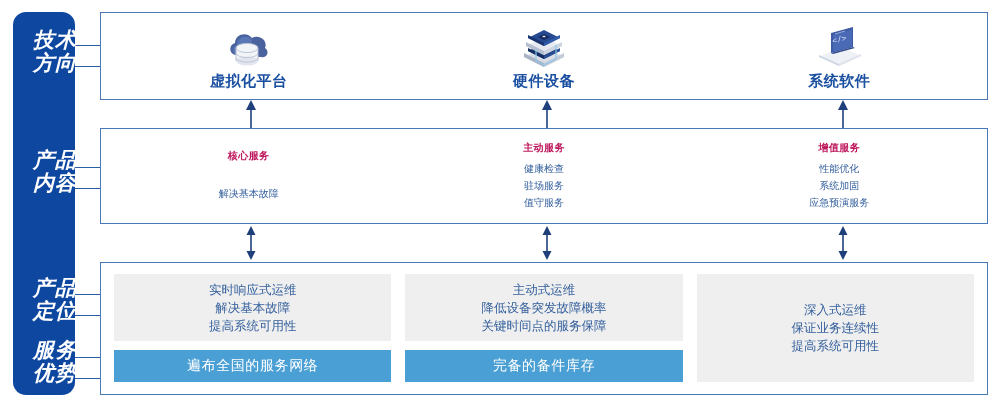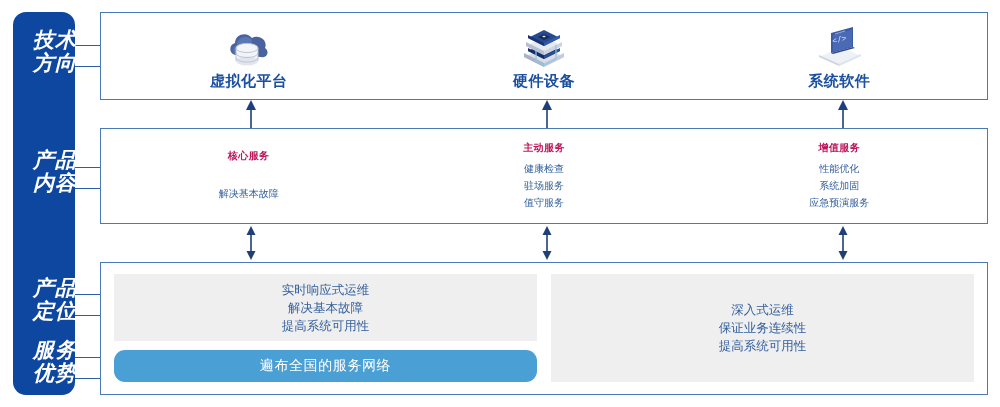--- a/index.html
+++ b/index.html
@@ -156,21 +156,20 @@
   }
   .blue-bar {
     background: #4a9fd5;
     height: 32px;
     display: flex;
     align-items: center;
     justify-content: center;
     color: #ffffff;
     font-size: 14px;
     letter-spacing: 0.6px;
-    border-radius: 11px;
   }
 
   
   .arrow-wrap {
     position: absolute;
     z-index: 1;
   }
 
   
   svg { display: block; }
@@ -356,20 +355,28 @@
 
       <div class="bottom-cell">
         <div class="grey-panel">
           <div class="grey-line">实时响应式运维</div>
           <div class="grey-line">解决基本故障</div>
           <div class="grey-line">提高系统可用性</div>
         </div>
         <div class="blue-bar">遍布全国的服务网络</div>
       </div>
 
+      <div class="bottom-cell">
+        <div class="grey-panel">
+          <div class="grey-line">主动式运维</div>
+          <div class="grey-line">降低设备突发故障概率</div>
+          <div class="grey-line">关键时间点的服务保障</div>
+        </div>
+        <div class="blue-bar">完备的备件库存</div>
+      </div>
 
       <div class="bottom-cell">
         <div class="grey-panel">
           <div class="grey-line">深入式运维</div>
           <div class="grey-line">保证业务连续性</div>
           <div class="grey-line">提高系统可用性</div>
         </div>
       </div>
 
     </div>

